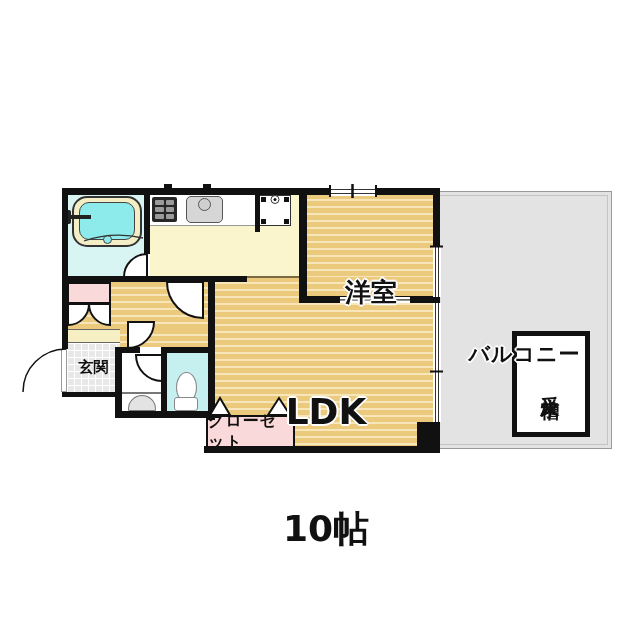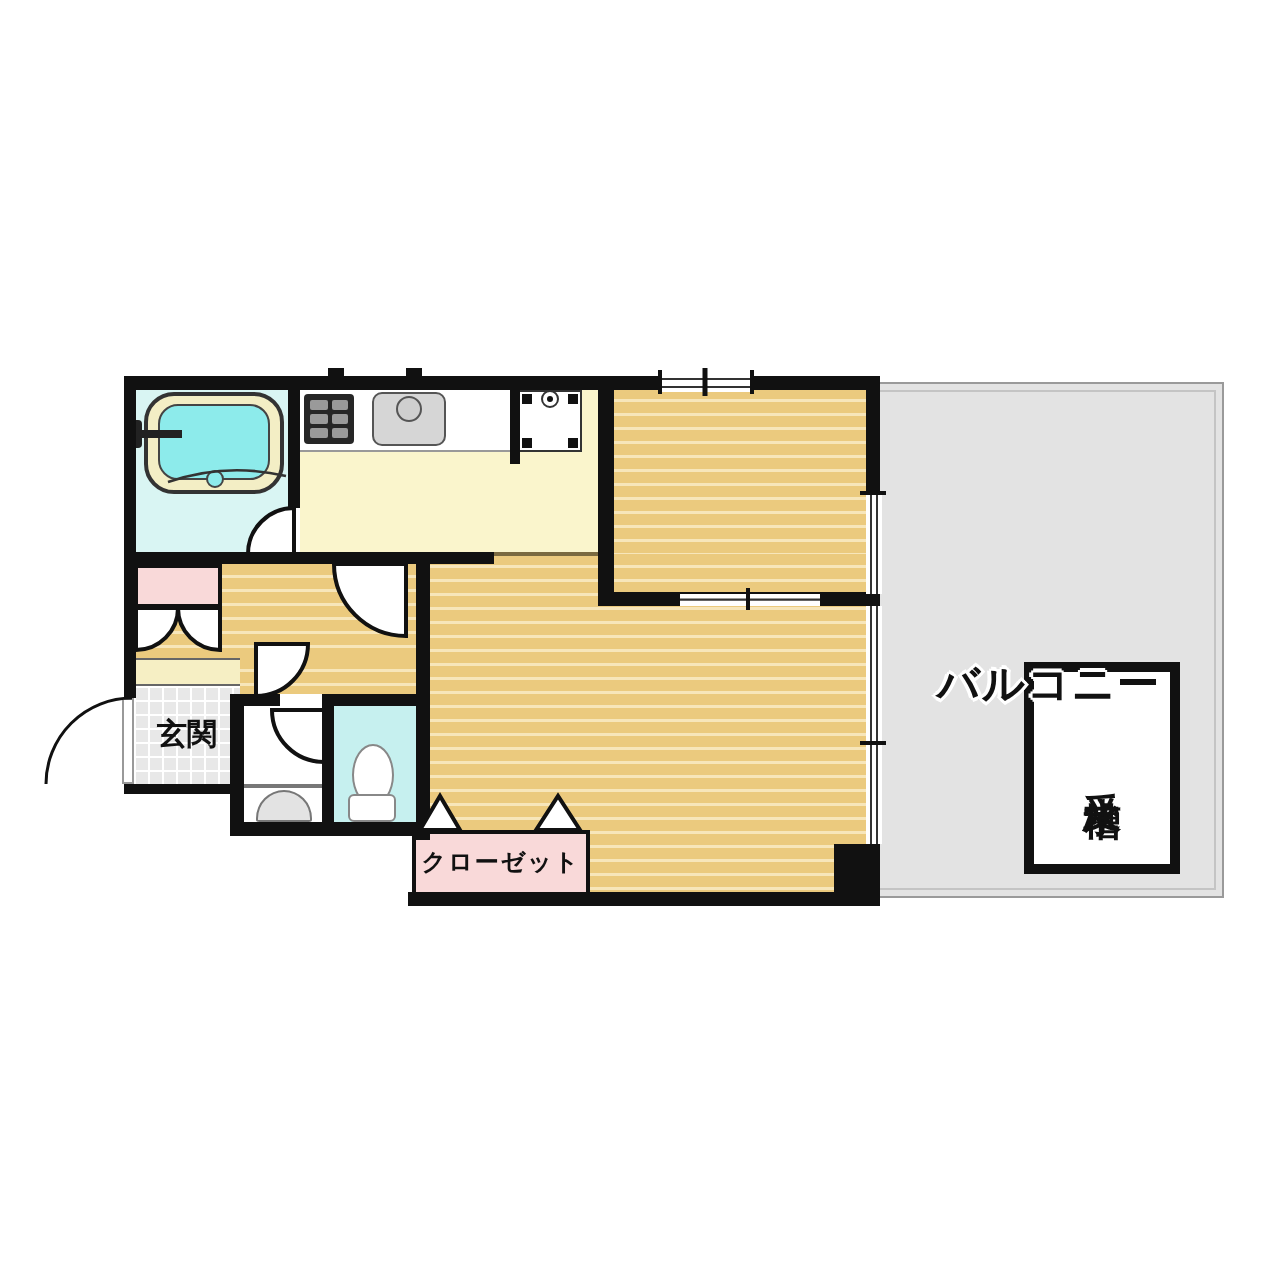--- a/index.html
+++ b/index.html
@@ -103,21 +103,21 @@
     <span class="tap"></span>
   </div>
 
   <div class="abs" style="left:121px;top:392px;width:40px;height:1.5px;background:#777;"></div>
   <div class="abs basin" style="left:128px;top:395px;width:28px;height:16px;"></div>
   <div class="abs tbowl" style="left:176px;top:372px;width:21px;height:31px;"></div>
   <div class="abs ttank" style="left:174px;top:397px;width:24px;height:14px;"></div>
 
   <div class="abs pink" style="left:67px;top:282px;width:44px;height:22px;"></div>
   <div class="abs pink flexc" style="left:206px;top:415px;width:89px;height:33px;">
-    <span class="plain" style="font-size:12px;letter-spacing:1px;">クローゼット</span>
+    <span class="plain" style="font-size:16px;letter-spacing:1px;">クローゼット</span>
   </div>
 
   <div class="abs wall" style="left:62px;top:188px;width:378px;height:6.5px;"></div>
   <div class="abs wall" style="left:62px;top:188px;width:5.5px;height:161px;"></div>
   <div class="abs wall" style="left:62px;top:392px;width:58px;height:5px;"></div>
   <div class="abs wall" style="left:115px;top:347px;width:6.5px;height:70px;"></div>
   <div class="abs wall" style="left:115px;top:347px;width:25px;height:6px;"></div>
   <div class="abs wall" style="left:161px;top:347px;width:49px;height:6px;"></div>
   <div class="abs wall" style="left:161px;top:352px;width:6px;height:60px;"></div>
   <div class="abs wall" style="left:115px;top:411px;width:95px;height:6.5px;"></div>
@@ -160,18 +160,23 @@
     <line x1="330" y1="185" x2="330" y2="197" stroke="#111" stroke-width="2"></line>
     <line x1="352.5" y1="184" x2="352.5" y2="198" stroke="#111" stroke-width="2.5"></line>
     <line x1="376" y1="185" x2="376" y2="197" stroke="#111" stroke-width="2"></line>
     <line x1="430" y1="246.5" x2="443" y2="246.5" stroke="#111" stroke-width="2"></line>
     <line x1="430" y1="371.5" x2="443" y2="371.5" stroke="#111" stroke-width="2"></line>
     <polygon points="210,415 220,398 230,415" fill="#fff" stroke="#111" stroke-width="2"></polygon>
     <polygon points="268,415 279,398 290,415" fill="#fff" stroke="#111" stroke-width="2"></polygon>
   </svg>
 
   <div class="abs rlabel" style="left:310px;top:217px;width:122px;font-size:26px;line-height:30px;">
+    <div>洋室</div>
   </div>
-  <div class="abs rlabel" style="left:437px;top:280px;width:175px;font-size:21px;letter-spacing:1px;">
+  <div class="abs rlabel" style="left:241px;top:314px;width:170px;font-size:36px;line-height:39px;">
+    <div>LDK</div>
+    <div>10帖</div>
+  </div>
+  <div class="abs rlabel" style="left:437px;top:292px;width:175px;font-size:21px;letter-spacing:1px;">
     <div>バルコニー</div>
   </div>
 
 </div>
 
 </body></html>

